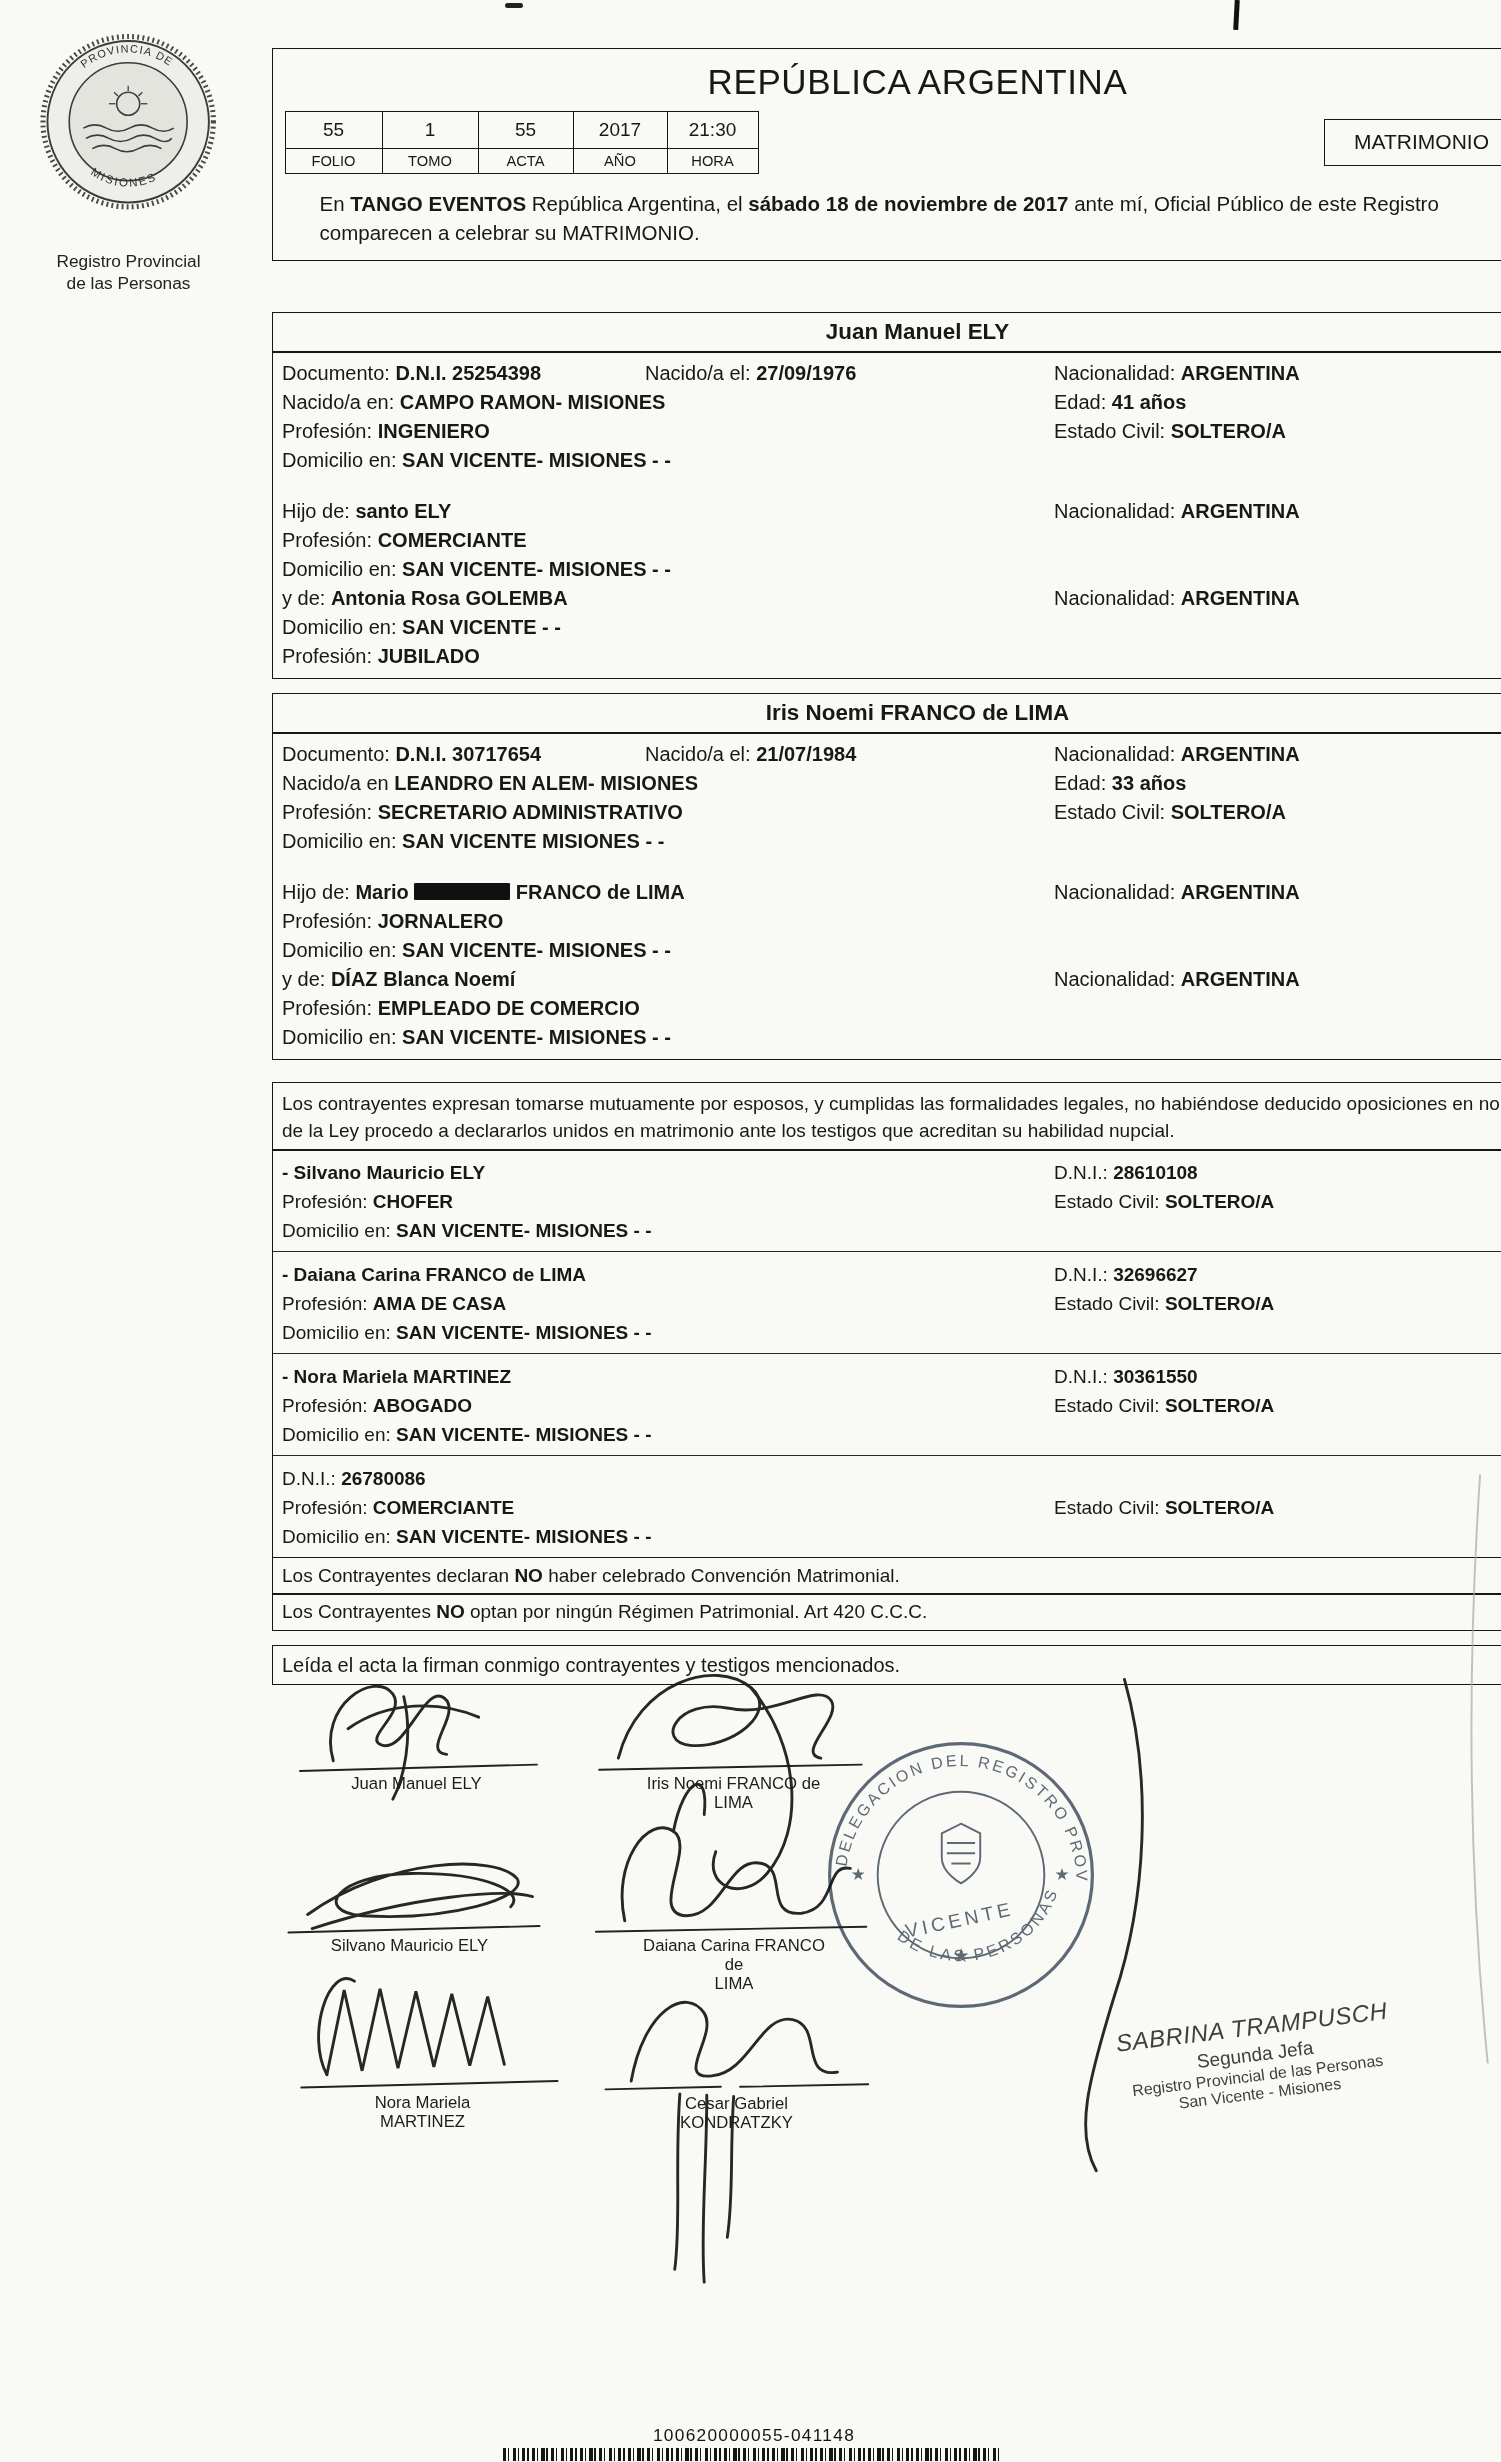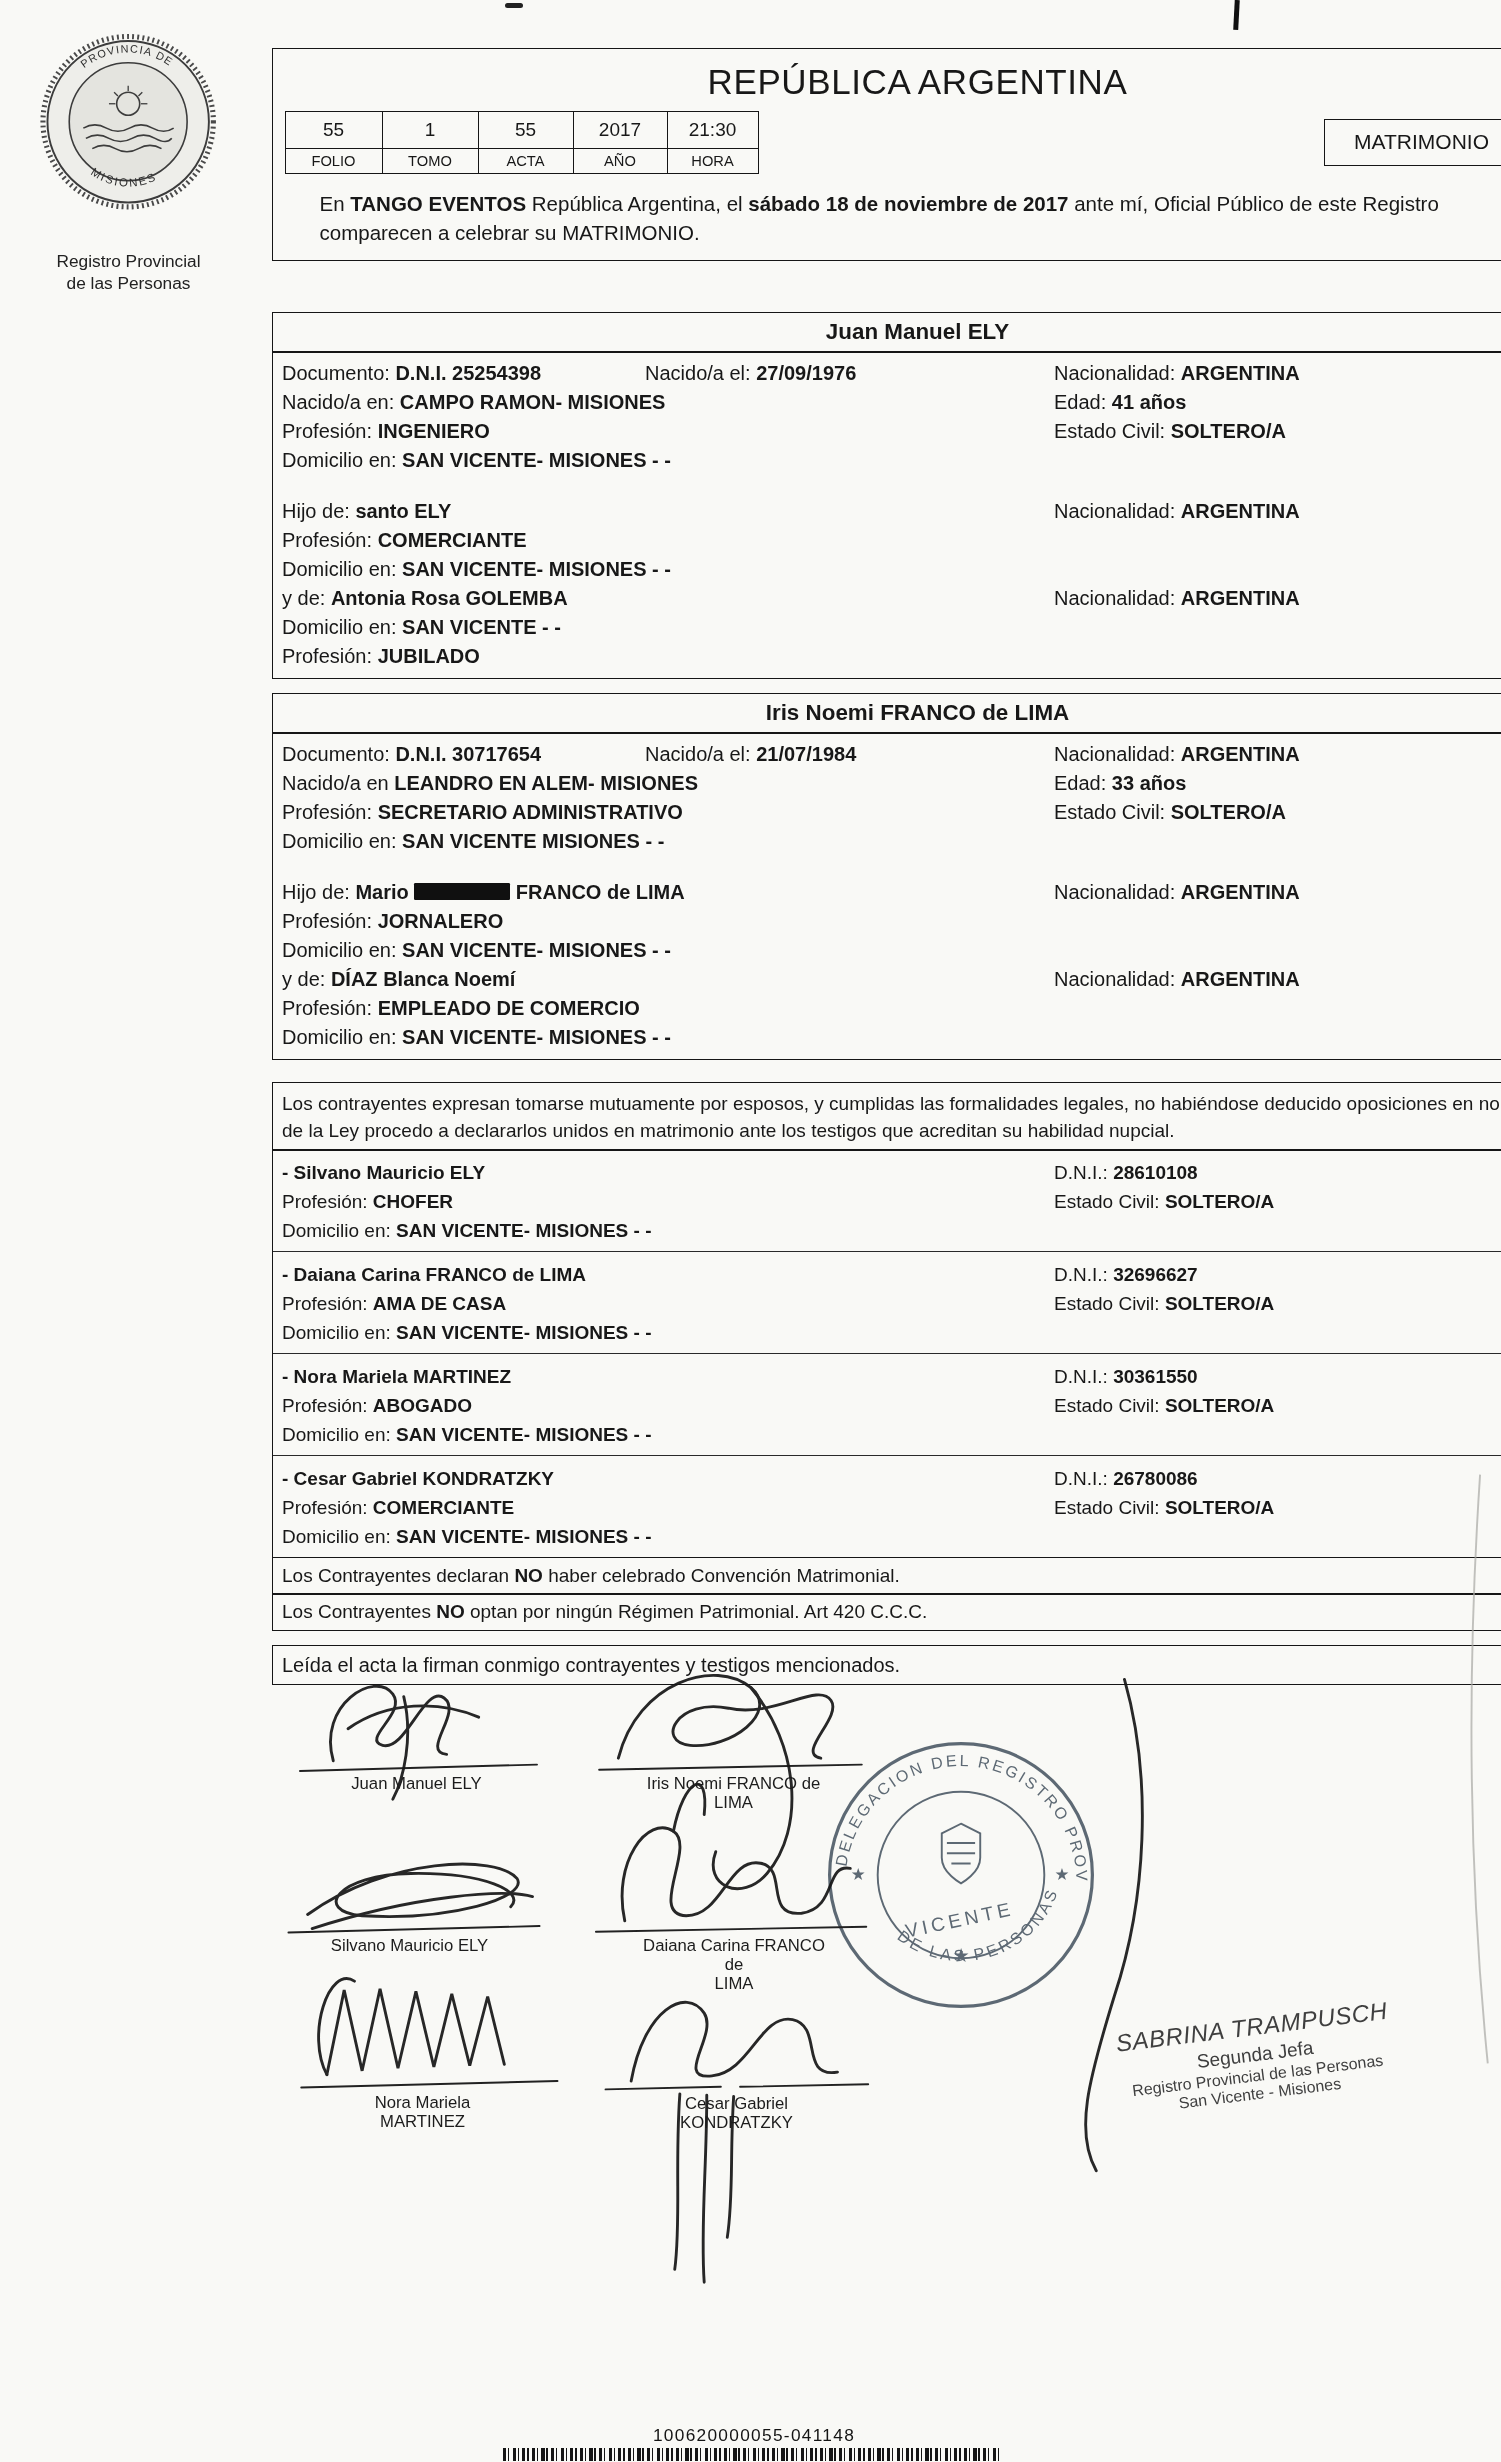--- a/index.html
+++ b/index.html
@@ -252,21 +252,20 @@
         <div class="row">
           <div class="cl"><span>Profesión:</span> <span class="b">ABOGADO</span></div>
           <div class="cr"><span>Estado Civil:</span> <span class="b">SOLTERO/A</span></div>
         </div>
         <div class="row">
           <div class="cl"><span>Domicilio en:</span> <span class="b">SAN VICENTE- MISIONES - -</span></div>
         </div>
       </div>
       <div class="wit">
         <div class="row">
-          <div class="cl"><span class="b">- Cesar Gabriel KONDRATZKY</span></div>
           <div class="cr"><span>D.N.I.:</span> <span class="b">26780086</span></div>
         </div>
         <div class="row">
           <div class="cl"><span>Profesión:</span> <span class="b">COMERCIANTE</span></div>
           <div class="cr"><span>Estado Civil:</span> <span class="b">SOLTERO/A</span></div>
         </div>
         <div class="row">
           <div class="cl"><span>Domicilio en:</span> <span class="b">SAN VICENTE- MISIONES - -</span></div>
         </div>
       </div>

